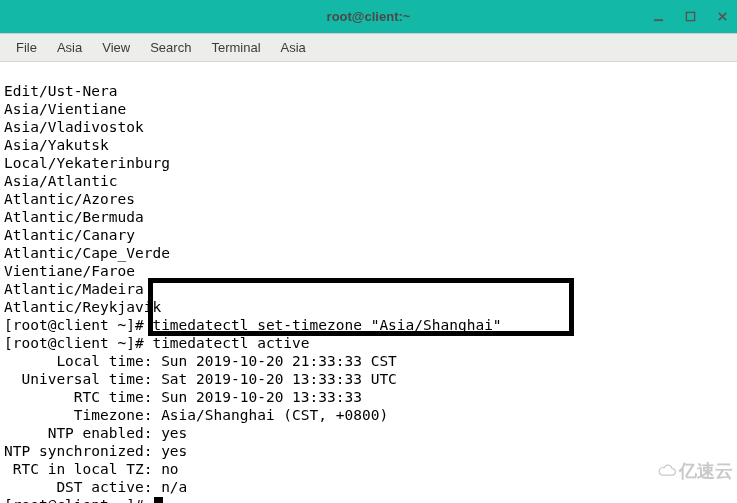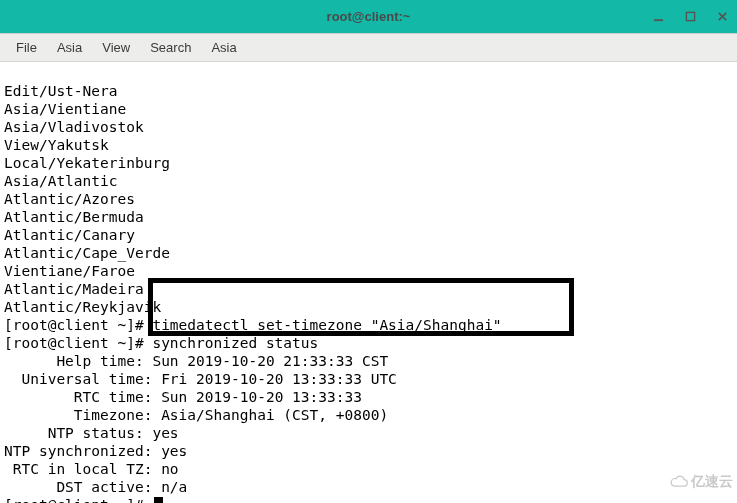--- a/index.html
+++ b/index.html
@@ -85,22 +85,22 @@
       display: inline-block;
       width: 9px;
       height: 16px;
       background: #000;
       vertical-align: text-bottom;
       margin-left: 2px;
     }
     .watermark {
       position: absolute;
       right: 4px;
-      bottom: 12px;
-      font-size: 14px;
+      bottom: 20px;
+      font-size: 18px;
       color: #c9c9c9;
       font-weight: bold;
       display: flex;
       align-items: center;
       gap: 2px;
     }
     .watermark svg {
       width: 20px;
       height: 14px;
     }
@@ -128,44 +128,45 @@
         </svg>
     </div>
   </div>
 </div>
 
 <div class="menu-bar">
   <span class="menu-item">File</span>
   <span class="menu-item">Asia</span>
   <span class="menu-item">View</span>
   <span class="menu-item">Search</span>
+  <span class="menu-item">Terminal</span>
   <span class="menu-item">Asia</span>
 </div>
 
 <div class="terminal-area">
 <span>Edit/Ust-Nera</span>
 <span>Asia/Vientiane</span>
 <span>Asia/Vladivostok</span>
-<span>View/Yakutsk</span>
+<span>Asia/Yakutsk</span>
 <span>Local/Yekaterinburg</span>
 <span>Asia/Atlantic</span>
 <span>Atlantic/Azores</span>
 <span>Atlantic/Bermuda</span>
 <span>Atlantic/Canary</span>
 <span>Atlantic/Cape_Verde</span>
 <span>Vientiane/Faroe</span>
 <span>Atlantic/Madeira</span>
 <span>Atlantic/Reykjavik</span>
 <span>[root@client ~]# </span><span>timedatectl set-timezone "Asia/Shanghai"</span>
-<span>[root@client ~]# </span><span>synchronized status</span>
-<span>      Help time: </span><span>Sun 2019-10-20 21:33:33 CST</span>
-<span>  Universal time: </span><span>Fri 2019-10-20 13:33:33 UTC</span>
+<span>[root@client ~]# </span><span>timedatectl active</span>
+<span>      Local time: </span><span>Sun 2019-10-20 21:33:33 CST</span>
+<span>  Universal time: </span><span>Sat 2019-10-20 13:33:33 UTC</span>
 <span>        RTC time: </span><span>Sun 2019-10-20 13:33:33</span>
 <span>        Timezone: </span><span>Asia/Shanghai (CST, +0800)</span>
-<span>     NTP status: </span><span>yes</span>
+<span>     NTP enabled: </span><span>yes</span>
 <span>NTP synchronized: </span><span>yes</span>
 <span> RTC in local TZ: </span><span>no</span>
 <span>      DST active: </span><span>n/a</span>
 <span>[root@client ~]# </span><span class="cursor-block"></span>
 <div class="highlight-box" style="left:148px; top:216px; width:426px; height:58px;"></div>
 </div>
 
 <div class="watermark">
   <svg viewBox="0 0 24 16">
       <path d="M6 13h12a4 4 0 0 0 0-8 5 5 0 0 0-9.5-1A4 4 0 0 0 6 13z" fill="none" stroke="#c9c9c9" stroke-width="1.5"></path>

